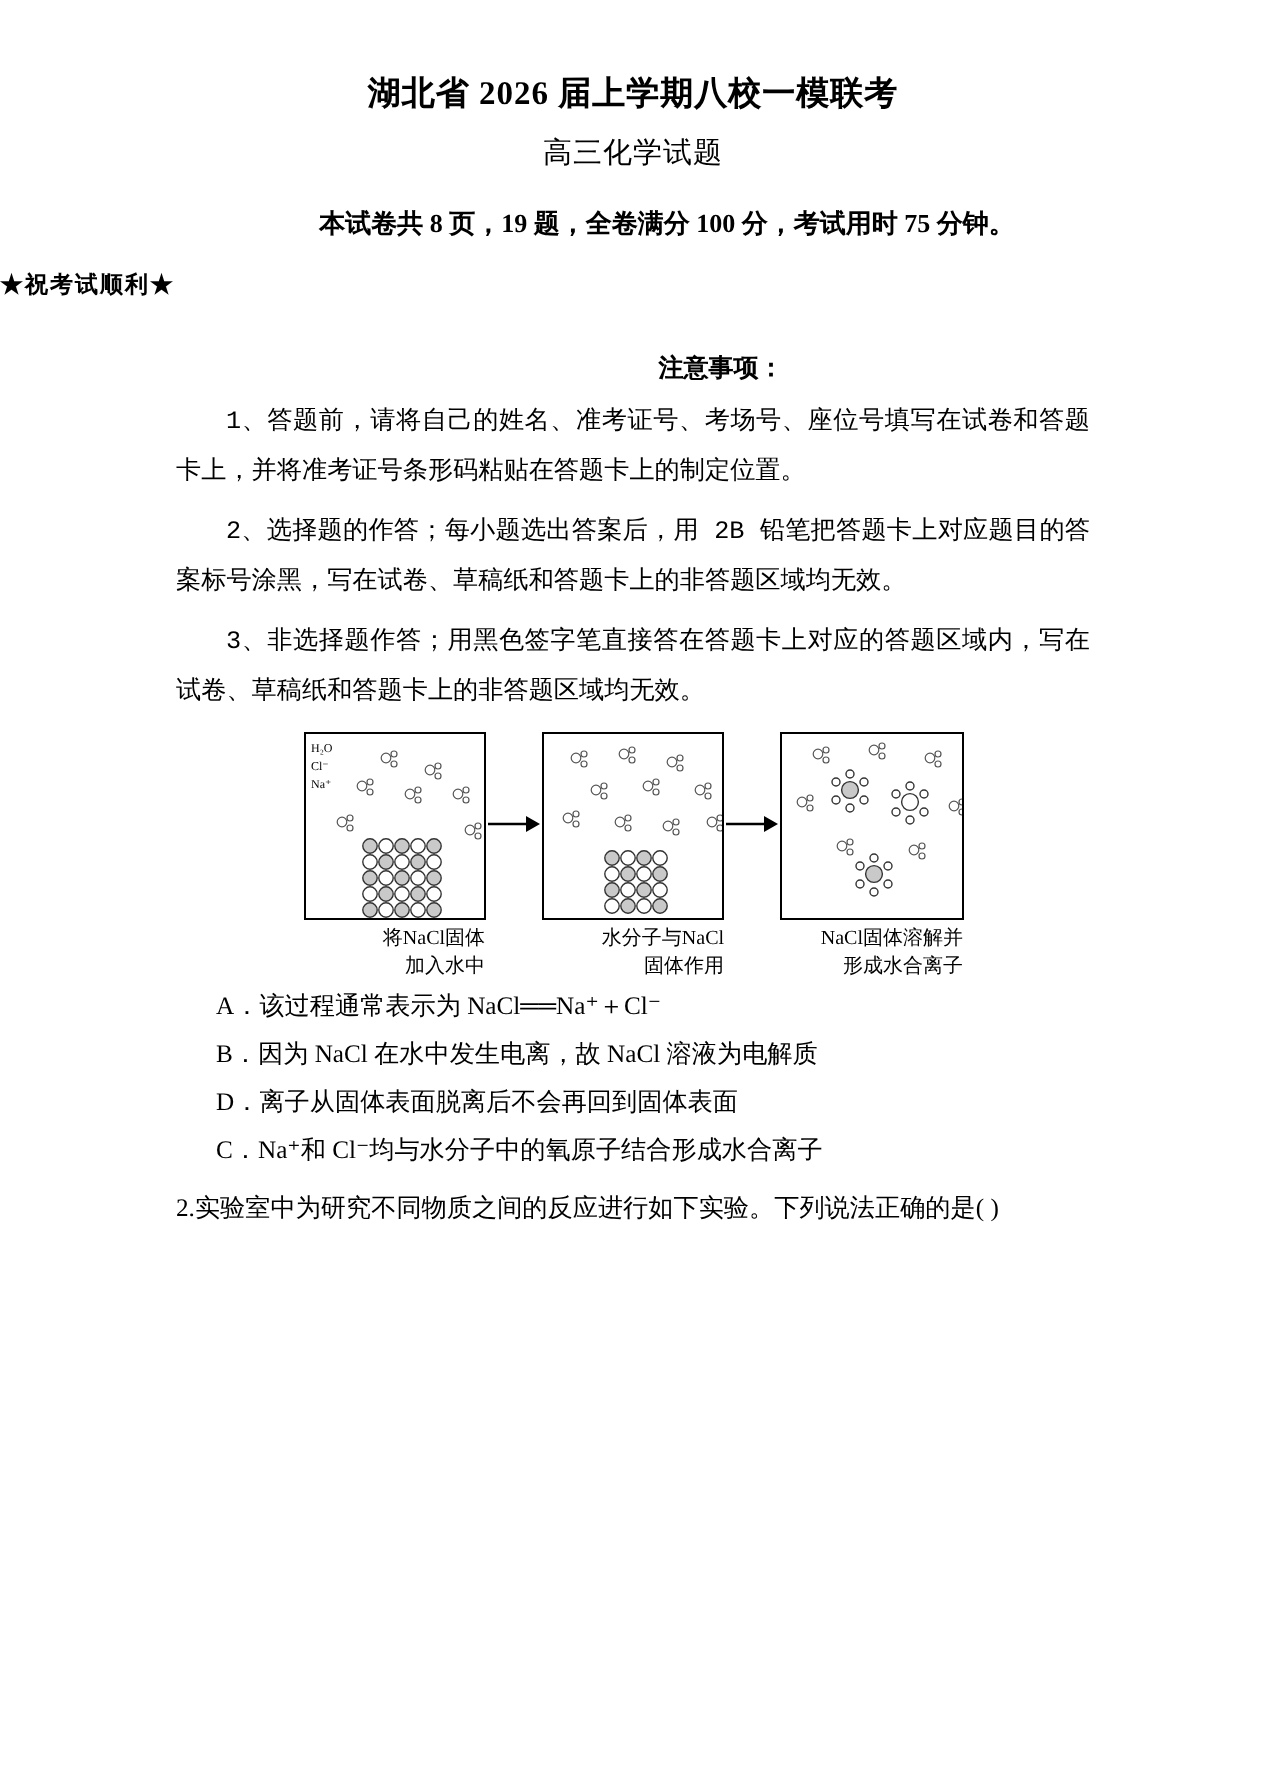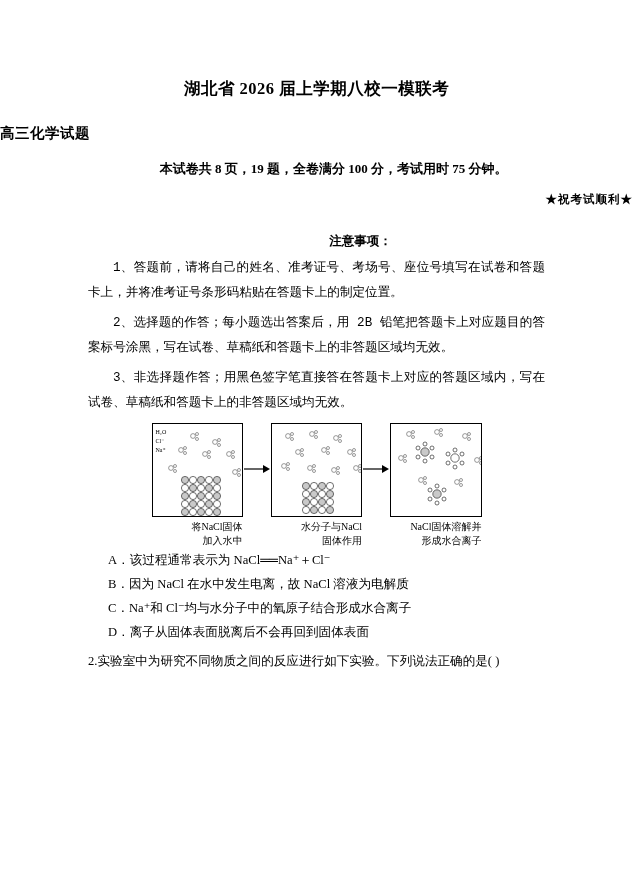--- a/index.html
+++ b/index.html
@@ -19,38 +19,39 @@
     position: relative;
     width: 633px;
     height: 893px;
     padding: 0;
     box-sizing: border-box;
   }
   .doc-title {
     text-align: center;
     font-size: 16.5px;
     font-weight: bold;
-    margin-top: 78px;
+    margin-top: 36px;
     letter-spacing: 0.5px;
   }
   .doc-subtitle {
+    text-align: center;
     font-size: 14.5px;
-    font-weight: bold;
-    margin-top: 24px;
+    font-weight: normal;
+    margin-top: 9px;
     letter-spacing: 0.5px;
   }
   .doc-meta {
     text-align: center;
     font-size: 13px;
     font-weight: bold;
     margin-top: 17px;
     margin-left: 34px;
   }
   .doc-wish {
-    text-align: right;
+    text-align: left;
     font-size: 11.5px;
     font-weight: bold;
     margin-top: 14px;
     letter-spacing: 1px;
   }
   .notice-head {
     font-size: 12.5px;
     font-weight: bold;
     margin: 26px 0 0 88px;
     text-align: center;
@@ -350,19 +351,19 @@
       <div class="cap-gap"></div>
       <div class="cap">水分子与NaCl<br>固体作用</div>
       <div class="cap-gap"></div>
       <div class="cap">NaCl固体溶解并<br>形成水合离子</div>
     </div>
   </div>
 
   <div class="q-opts">
     <div>A．该过程通常表示为 NaCl══Na⁺＋Cl⁻</div>
     <div>B．因为 NaCl 在水中发生电离，故 NaCl 溶液为电解质</div>
+    <div>D．离子从固体表面脱离后不会再回到固体表面</div>
     <div>C．Na⁺和 Cl⁻均与水分子中的氧原子结合形成水合离子</div>
-    <div>D．离子从固体表面脱离后不会再回到固体表面</div>
   </div>
 
   <div class="q-text" style="text-indent:0;">2.实验室中为研究不同物质之间的反应进行如下实验。下列说法正确的是(          )</div>
 
 </div>
 
 </body></html>

